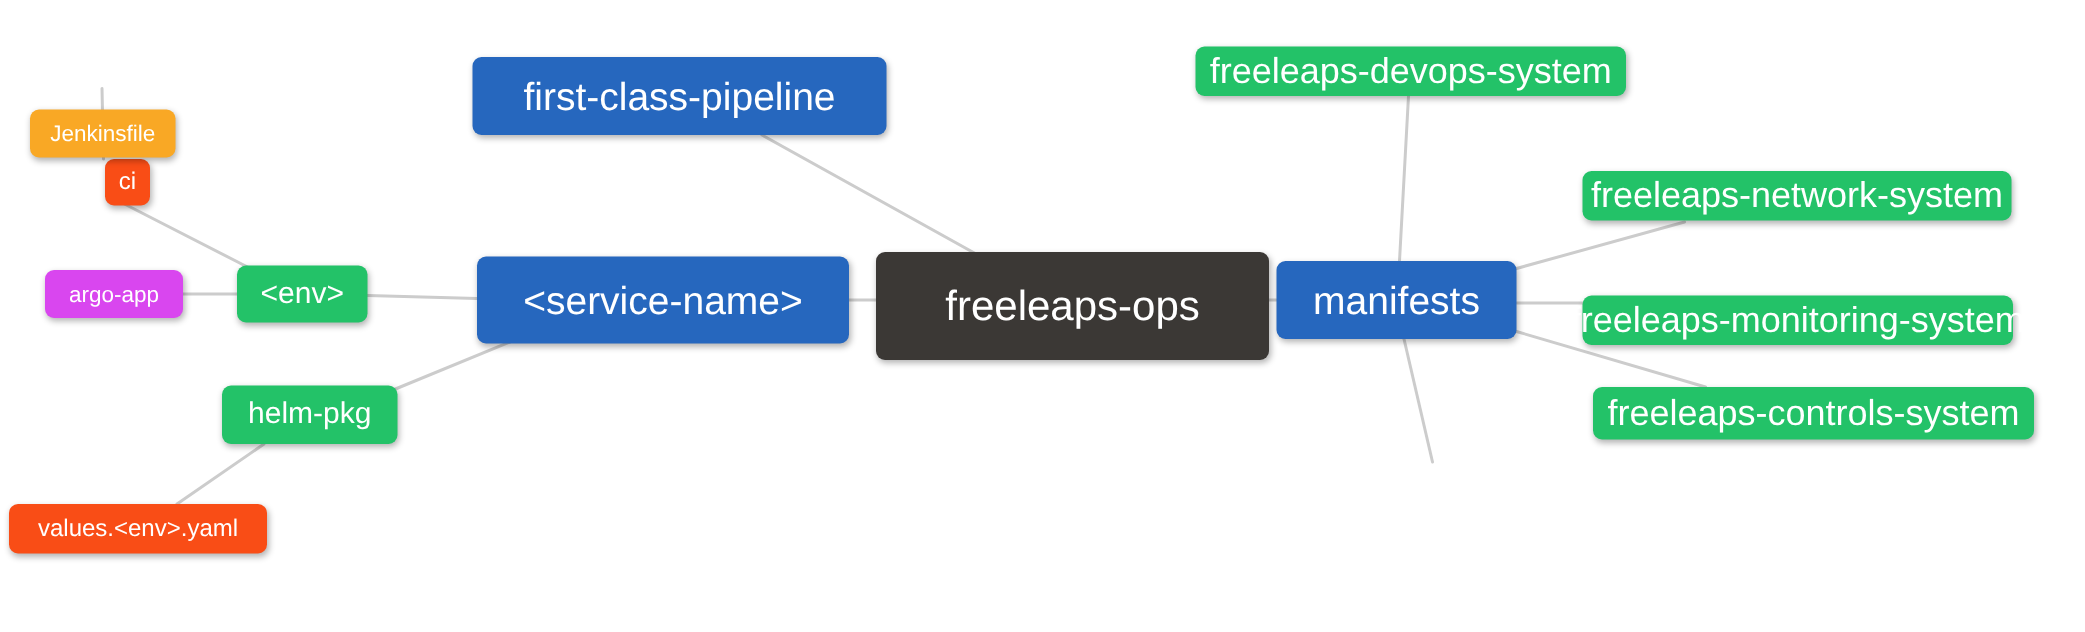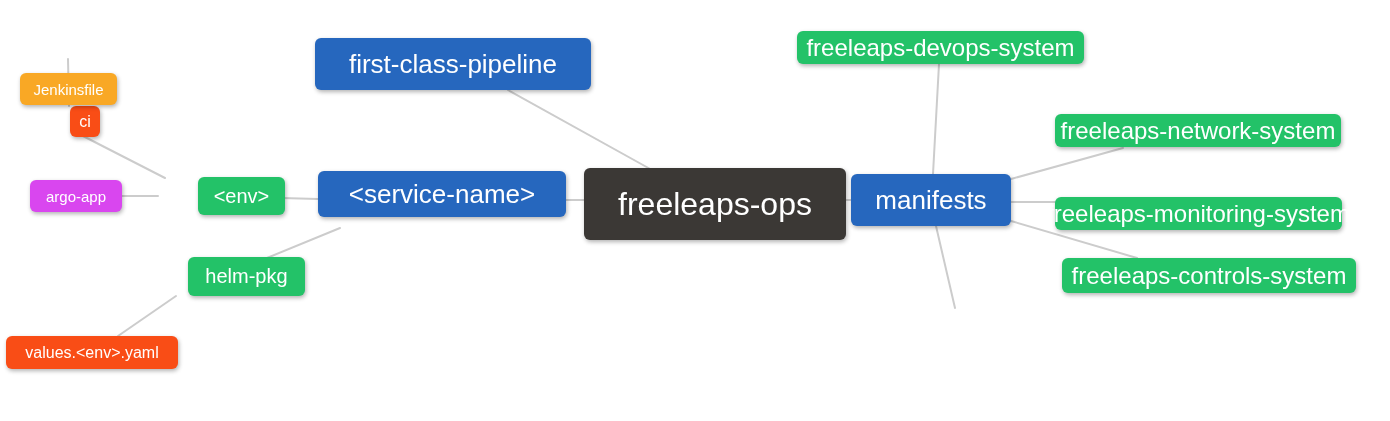--- a/index.html
+++ b/index.html
@@ -37,23 +37,23 @@
     border-radius: 6px;
     box-shadow: 1px 2px 4px rgba(0,0,0,0.3);
     white-space: nowrap;
     box-sizing: border-box;
     cursor: default;
     user-select: none;
   }
   .fs15 { font-size: 15px; }
   .fs16 { font-size: 16px; }
   .fs19 { font-size: 24px; }
-  .fs20 { font-size: 20px; margin-left: 40px; }
+  .fs20 { font-size: 20px; }
   .fs26 { font-size: 26px; }
-  .fs32 { font-size: 32px; }
+  .fs32 { font-size: 28px; }
 </style>
 </head>
 <body>
 
 <div class="canvas">
 
   <svg class="edges" viewBox="0 0 1390 421" xmlns="http://www.w3.org/2000/svg">
     <line x1="508" y1="90" x2="652" y2="170" style="stroke: rgb(204, 204, 204);"></line>
     <line x1="566" y1="200" x2="584" y2="200" style="stroke: rgb(204, 204, 204);"></line>
     <line x1="846" y1="200" x2="851" y2="200" style="stroke: rgb(204, 204, 204);"></line>
@@ -65,21 +65,21 @@
     <line x1="176" y1="296" x2="118" y2="336" style="stroke: rgb(204, 204, 204);"></line>
     <line x1="933" y1="174" x2="939" y2="64" style="stroke: rgb(204, 204, 204);"></line>
     <line x1="1011" y1="179" x2="1123" y2="148" style="stroke: rgb(204, 204, 204);"></line>
     <line x1="1011" y1="202" x2="1055" y2="202" style="stroke: rgb(204, 204, 204);"></line>
     <line x1="1011" y1="221" x2="1137" y2="258" style="stroke: rgb(204, 204, 204);"></line>
     <line x1="936" y1="226" x2="955" y2="308" style="stroke: rgb(204, 204, 204);"></line>
   </svg>
 
   <div class="node fs32" style="left: 584px; top: 168px; width: 262px; height: 72px; background: rgb(59, 56, 53);">freeleaps-ops</div>
   <div class="node fs26" style="left: 315px; top: 38px; width: 276px; height: 52px; background: rgb(38, 103, 190);">first-class-pipeline</div>
-  <div class="node fs26" style="left: 318px; top: 171px; width: 248px; height: 46px; background: rgb(38, 103, 190);">&lt;service-name&gt;</div>
+  <div class="node fs26" style="left: 318px; top: 171px; width: 248px; height: 58px; background: rgb(38, 103, 190);">&lt;service-name&gt;</div>
   <div class="node fs20" style="left: 158px; top: 177px; width: 87px; height: 38px; background: rgb(35, 194, 104);">&lt;env&gt;</div>
   <div class="node fs16" style="left: 54px; top: 106px; width: 30px; height: 31px; background: rgb(249, 77, 22); margin-left: 16px;">ci</div>
   <div class="node fs15" style="left: 20px; top: 27px; width: 97px; height: 32px; background: rgb(249, 168, 37); margin-top: 46px;">Jenkinsfile</div>
   <div class="node fs15" style="left: 30px; top: 180px; width: 92px; height: 32px; background: #d946ef;">argo-app</div>
   <div class="node fs20" style="left: 148px; top: 257px; width: 117px; height: 39px; background: rgb(35, 194, 104);">helm-pkg</div>
   <div class="node fs16" style="left: 6px; top: 336px; width: 172px; height: 33px; background: rgb(249, 77, 22);">values.&lt;env&gt;.yaml</div>
   <div class="node fs26" style="left: 851px; top: 174px; width: 160px; height: 52px; background: rgb(38, 103, 190);">manifests</div>
   <div class="node fs19" style="left: 797px; top: 31px; width: 287px; height: 33px; background: rgb(35, 194, 104);">freeleaps-devops-system</div>
   <div class="node fs19" style="left: 1055px; top: 114px; width: 286px; height: 33px; background: rgb(35, 194, 104);">freeleaps-network-system</div>
   <div class="node fs19" style="left: 1055px; top: 186px; width: 287px; height: 33px; background: rgb(35, 194, 104); margin-top: 11px;">freeleaps-monitoring-system</div>

